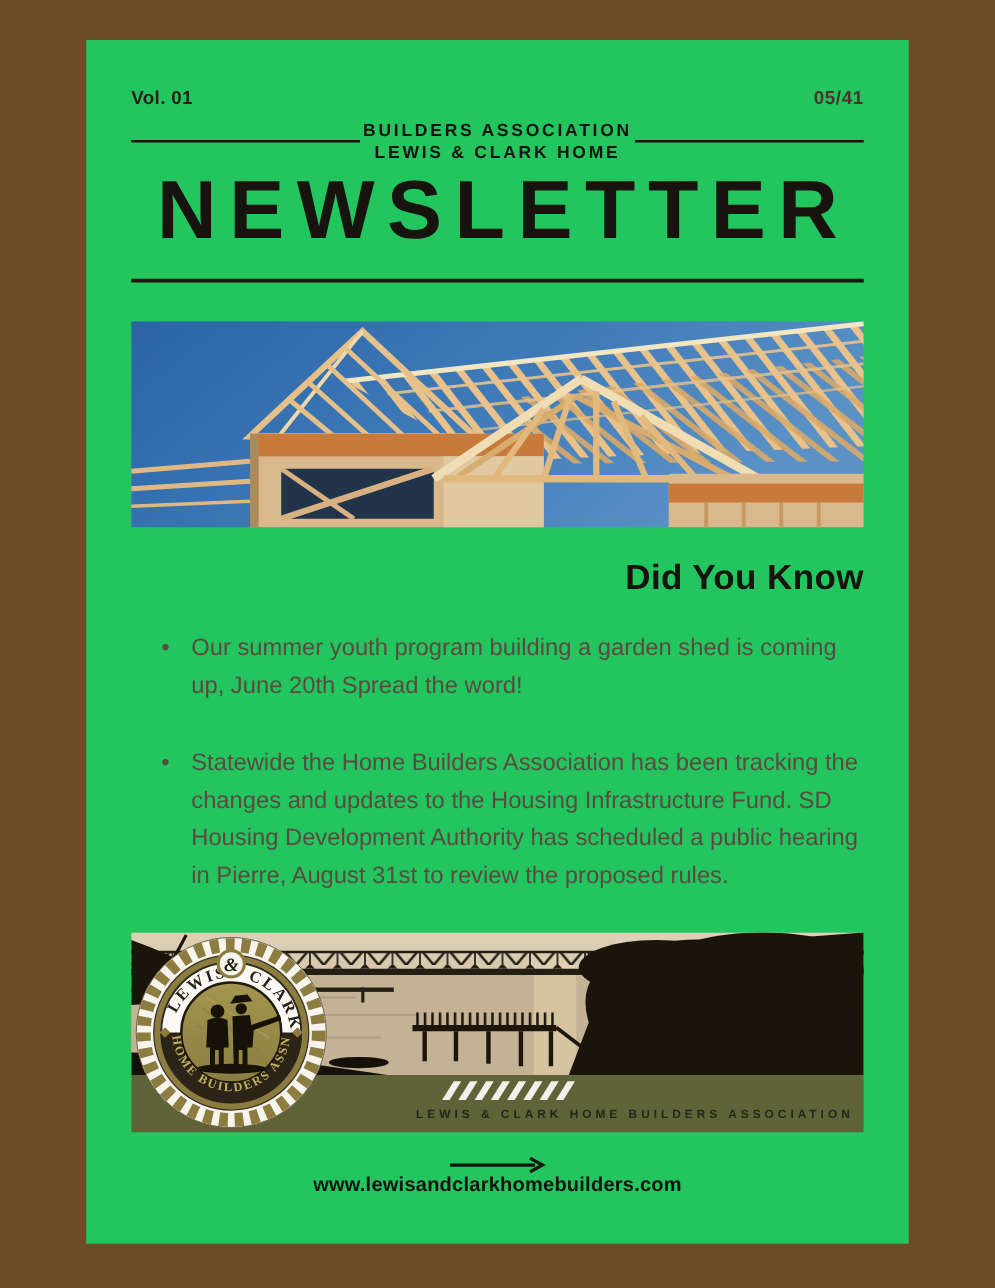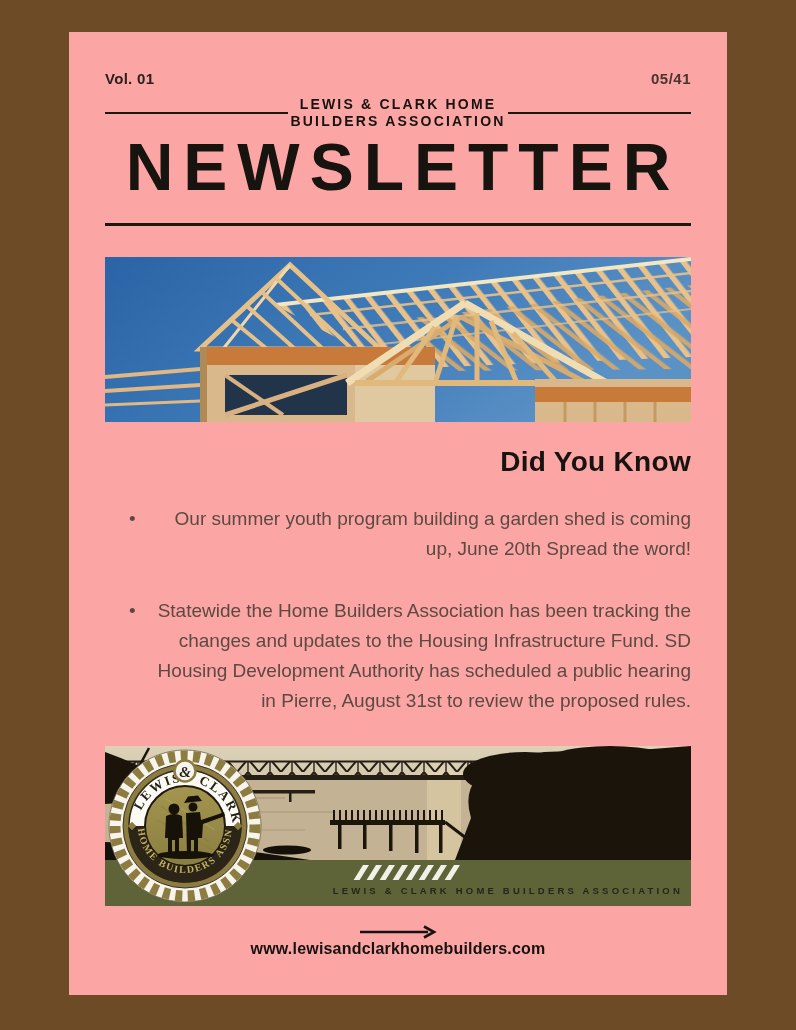--- a/index.html
+++ b/index.html
@@ -4,21 +4,21 @@
 <style>
   html,body{margin:0;padding:0;}
   body{
     width:796px;height:1030px;position:relative;
     background:#6d4b27;
     font-family:"Liberation Sans","DejaVu Sans",sans-serif;
     -webkit-font-smoothing:antialiased;
   }
   .page{
     position:absolute;left:69px;top:32px;width:658px;height:963px;
-    background:#fca5a5;box-sizing:border-box;padding:0 36px;overflow:hidden;
+    background:#22c55e;box-sizing:border-box;padding:0 36px;overflow:hidden;
   }
   .vol-row{
     margin-top:38px;display:flex;justify-content:space-between;align-items:baseline;
     font-size:15px;font-weight:800;
   }
   .vol{color:#2b211a;letter-spacing:.3px;}
   .date{color:#4a342b;letter-spacing:.5px;}
   .assoc-row{margin-top:9px;display:flex;align-items:center;}
   .assoc-line{flex:1;height:2.5px;background:#1b1713;}
   .assoc-text{
@@ -31,21 +31,21 @@
     letter-spacing:10px;margin-right:-10px;
   }
   .rule{height:3px;background:#1b1713;margin-top:23px;}
   .hero{margin-top:31px;height:165px;}
   .hero svg,.scene svg{display:block;width:100%;height:100%;}
   .dyk{
     margin-top:24px;text-align:right;color:#17130f;
     font-size:28px;font-weight:800;letter-spacing:.3px;
   }
   .bullets{margin-top:26px;color:#5c4a41;font-size:19px;line-height:1.58;}
-  .bullet-item{position:relative;padding-left:48px;text-align:right;}
+  .bullet-item{position:relative;padding-left:48px;text-align:left;}
   .bullet-item + .bullet-item{margin-top:32px;}
   .bullet-item::before{
     content:"\2022";position:absolute;left:24px;top:0;
     color:#5c4a41;font-size:19px;
   }
   .scene{margin-top:30px;height:160px;position:relative;}
   .bottom-row{margin-top:18px;display:flex;justify-content:space-between;align-items:center;flex-direction:column;}
   .website{font-size:16px;font-weight:800;color:#151311;letter-spacing:.2px;}
   .arrow{width:80px;height:16px;}
 </style>
@@ -55,22 +55,22 @@
 <div class="page">
 
   <div class="vol-row">
     <span class="vol">Vol. 01</span>
     <span class="date">05/41</span>
   </div>
 
   <div class="assoc-row">
     <div class="assoc-line"></div>
     <div class="assoc-text">
+      <div>BUILDERS ASSOCIATION</div>
       <div>LEWIS &amp; CLARK HOME</div>
-      <div>BUILDERS ASSOCIATION</div>
     </div>
     <div class="assoc-line"></div>
   </div>
 
   <div class="title">NEWSLETTER</div>
 
   <div class="rule"></div>
 
   <div class="hero">
     <svg viewBox="0 0 586 165" preserveAspectRatio="none">

